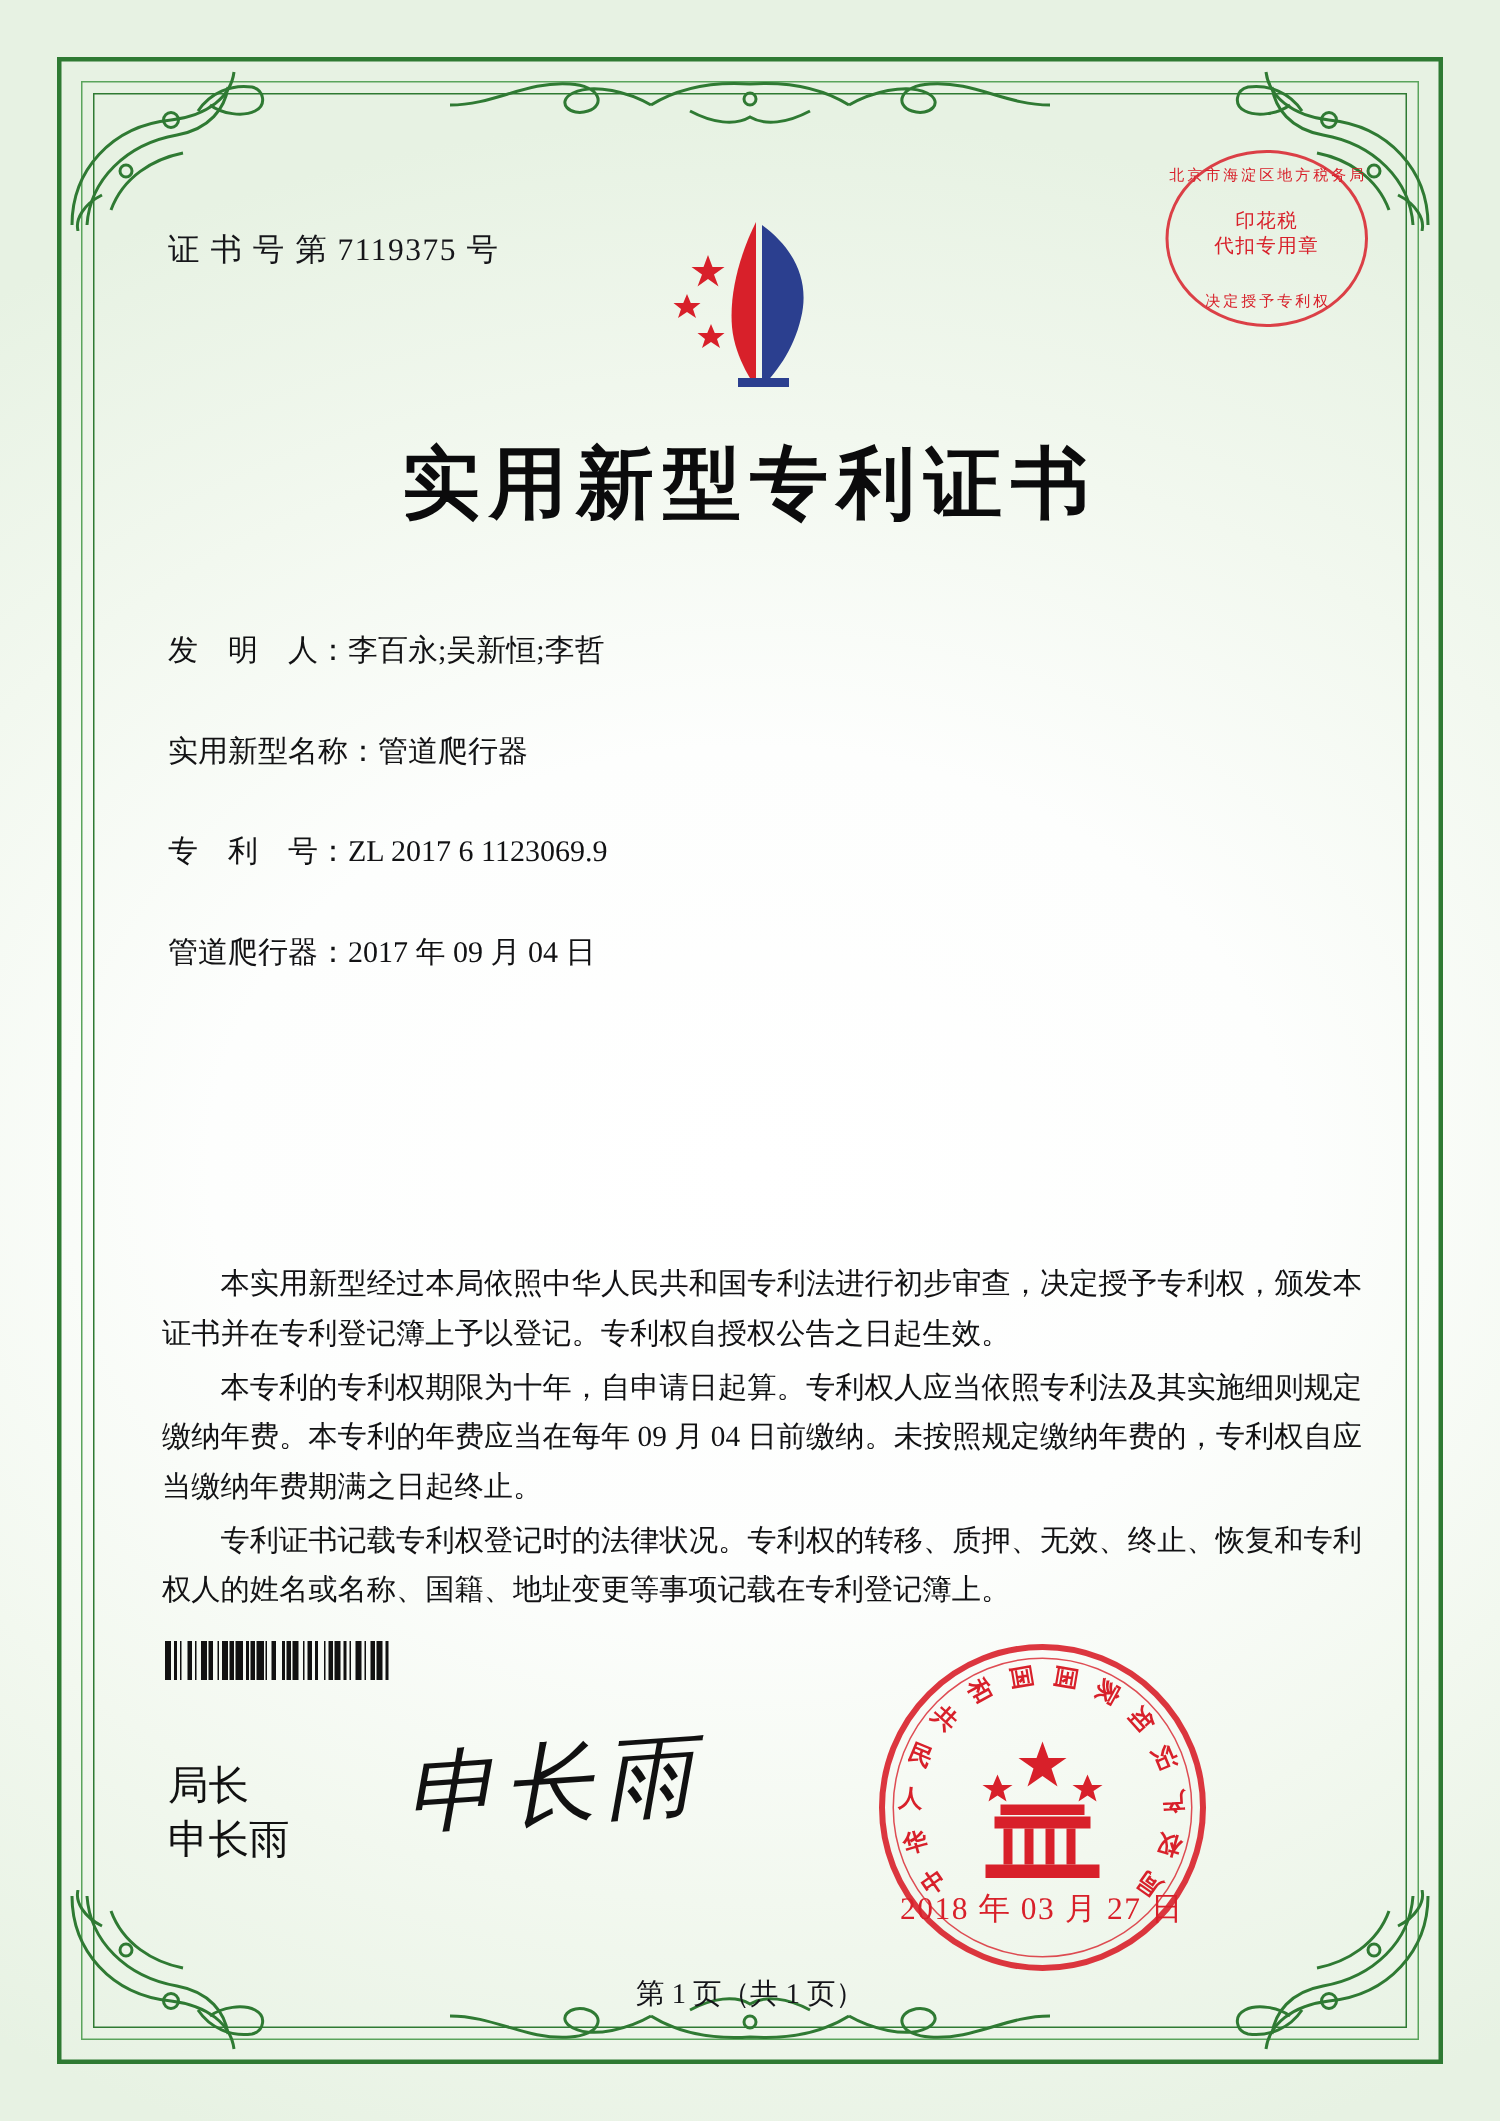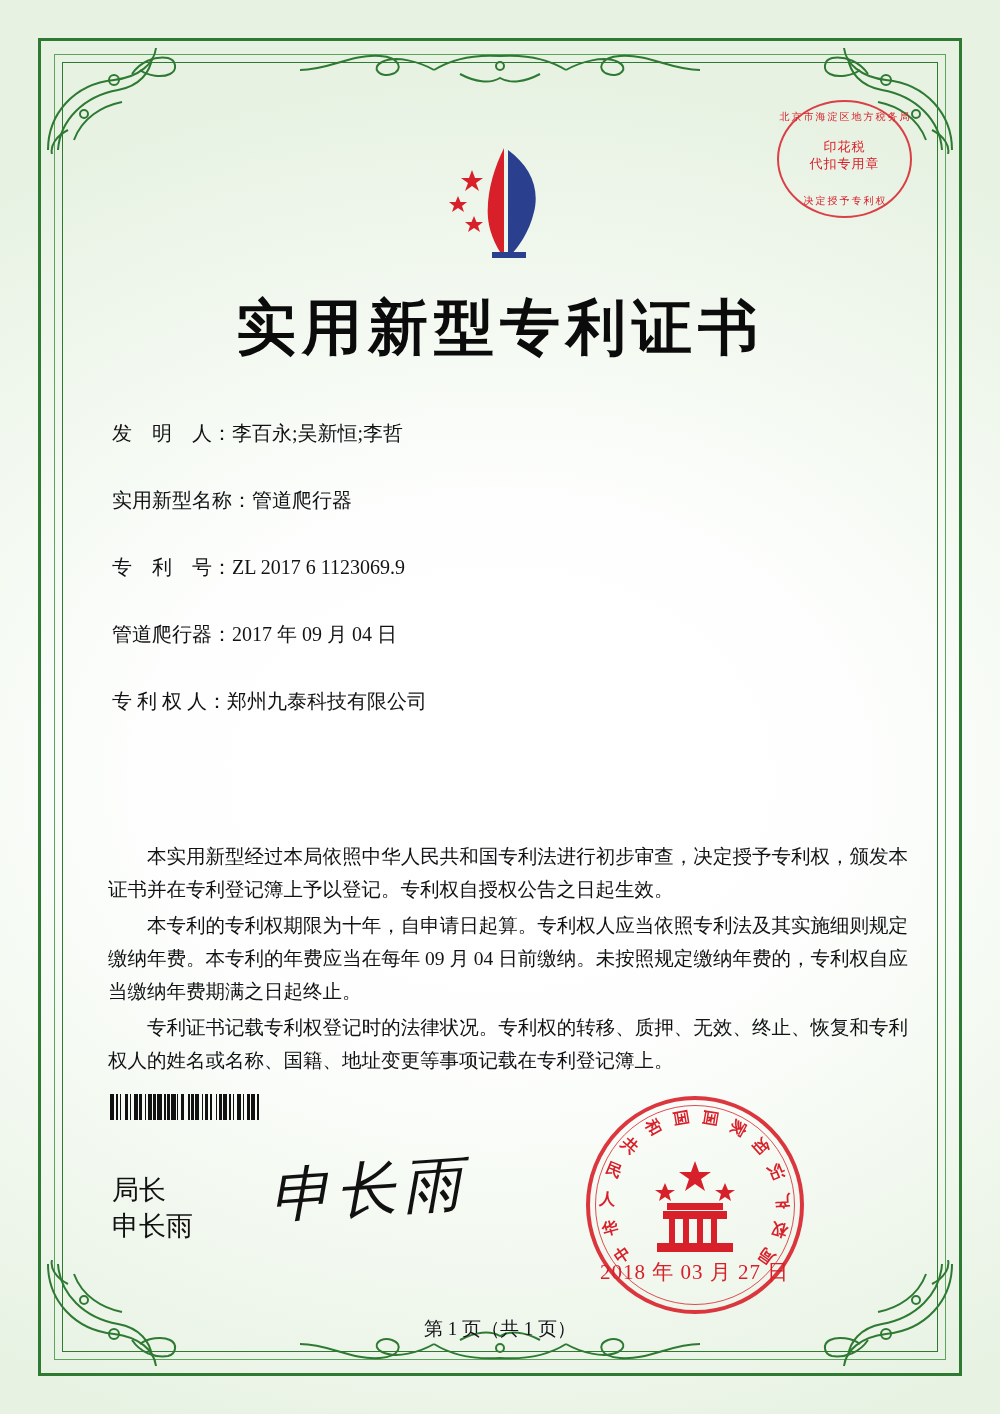--- a/index.html
+++ b/index.html
@@ -124,21 +124,21 @@
     font-size: 13px;
     line-height: 17px;
     letter-spacing: 1px;
   }
 
   .title {
     position: absolute;
     left: 0; right: 0;
     top: 288px;
     text-align: center;
-    font-size: 60px;
+    font-size: 52px;
     font-weight: bold;
     letter-spacing: 6px;
     color: #0b0b0c;
     font-family: "Liberation Serif", "DejaVu Serif", serif;
   }
 
   .fields {
     position: absolute;
     left: 112px;
     top: 420px;
@@ -329,20 +329,21 @@
   <div class="bottom-scroll">
     <svg viewBox="0 0 400 50" fill="none" stroke="currentColor" stroke-width="2">
       <path d="M0 26 C 30 26, 50 10, 80 12 C 100 13, 104 26, 92 30 C 80 34, 70 24, 82 18 C 96 11, 120 18, 134 26"></path>
       <path d="M134 26 C 150 16, 170 10, 200 12 C 230 10, 250 16, 266 26"></path>
       <path d="M400 26 C 370 26, 350 10, 320 12 C 300 13, 296 26, 308 30 C 320 34, 330 24, 318 18 C 304 11, 280 18, 266 26"></path>
       <path d="M160 30 C 175 38, 190 40, 200 34 C 210 40, 225 38, 240 30"></path>
       <circle cx="200" cy="22" r="4"></circle>
     </svg>
   </div>
 
+  <div class="cert-no">证 书 号 第 7119375 号</div>
 
   <div class="logo">
     <svg viewBox="0 0 130 130" width="130" height="130">
       <path d="M74 8 L74 118 C 74 118, 60 100, 58 78 C 56 54, 64 28, 74 8 Z" fill="#d8202a"></path>
       <path d="M78 10 C 100 26, 110 48, 104 72 C 99 94, 86 110, 78 118 Z" fill="#2b3f8f"></path>
       <path d="M62 112 L96 112 L96 118 L62 118 Z" fill="#2b3f8f"></path>
       <polygon points="42,30 45,38 53,38 46,43 49,51 42,46 35,51 38,43 31,38 39,38" fill="#d8202a"></polygon>
       <polygon points="28,56 30.5,62 37,62 32,66 34,72 28,68 22,72 24,66 19,62 25.5,62" fill="#d8202a"></polygon>
       <polygon points="44,76 46.5,82 53,82 48,86 50,92 44,88 38,92 40,86 35,82 41.5,82" fill="#d8202a"></polygon>
     </svg>
@@ -365,23 +366,20 @@
       <span class="lbl">发　明　人：</span><span class="val">李百永;吴新恒;李哲</span>
     </div>
     <div class="field">
       <span class="lbl">实用新型名称：</span><span class="val">管道爬行器</span>
     </div>
     <div class="field">
       <span class="lbl">专　利　号：</span><span class="val">ZL 2017 6 1123069.9</span>
     </div>
     <div class="field">
       <span class="lbl">管道爬行器：</span><span class="val">2017 年 09 月 04 日</span>
-    </div>
-    <div class="field">
-      <span class="lbl">专 利 权 人：</span><span class="val">郑州九泰科技有限公司</span>
     </div>
   </div>
 
   <div class="body-text">
     <p>本实用新型经过本局依照中华人民共和国专利法进行初步审查，决定授予专利权，颁发本证书并在专利登记簿上予以登记。专利权自授权公告之日起生效。</p>
     <p>本专利的专利权期限为十年，自申请日起算。专利权人应当依照专利法及其实施细则规定缴纳年费。本专利的年费应当在每年 09 月 04 日前缴纳。未按照规定缴纳年费的，专利权自应当缴纳年费期满之日起终止。</p>
     <p>专利证书记载专利权登记时的法律状况。专利权的转移、质押、无效、终止、恢复和专利权人的姓名或名称、国籍、地址变更等事项记载在专利登记簿上。</p>
   </div>
 
   <div class="barcode" id="barcode">

